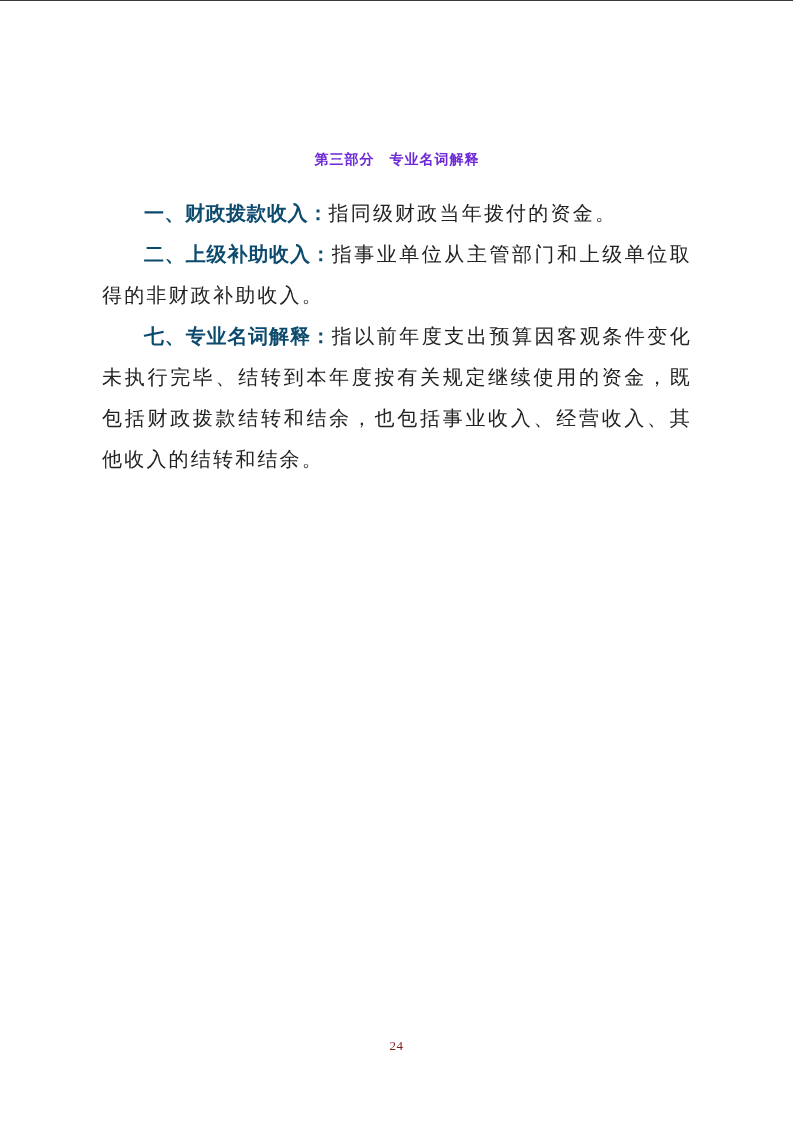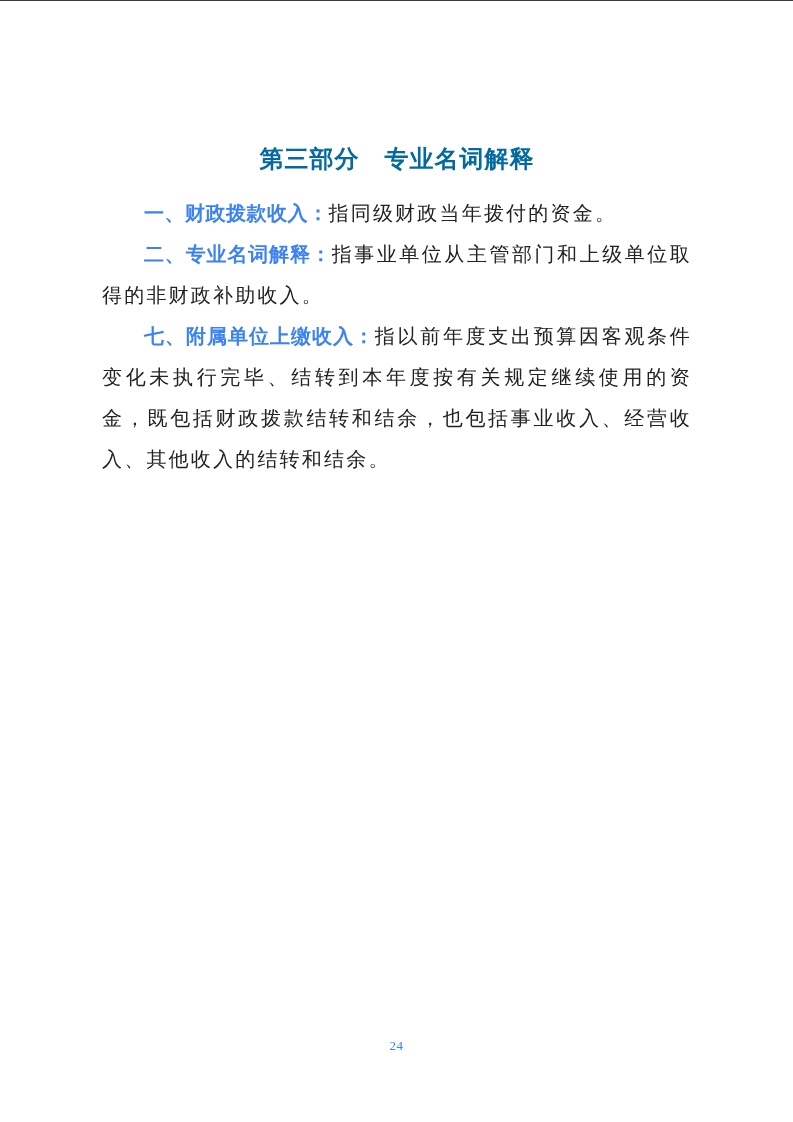--- a/index.html
+++ b/index.html
@@ -26,68 +26,68 @@
   }
   .content {
     position: absolute;
     left: 102px;
     top: 144px;
     width: 590px;
   }
   .title {
     margin: 0 0 19px 0;
     font-family: "Liberation Sans", sans-serif;
-    font-size: 24px;
+    font-size: 14px;
     font-weight: 700;
     line-height: 30px;
     text-align: center;
     letter-spacing: 1px;
-    color: #0369a1;
+    color: #6d28d9;
     white-space: pre;
   }
   .para {
     margin: 0;
     font-size: 20px;
     line-height: 41px;
     text-align: justify;
     text-indent: 42px;
     letter-spacing: 2.2px;
     color: #222222;
   }
   .term {
     font-weight: 700;
     letter-spacing: 0.5px;
-    color: #3b82f6;
+    color: #0c4a6e;
   }
   .page-number {
     position: absolute;
     left: 0;
     right: 0;
     top: 1038px;
     text-align: center;
     font-size: 13px;
     letter-spacing: 0.5px;
-    color: #3b82f6;
+    color: #7f1d1d;
   }
 </style>
 </head>
 <body>
 
 <div class="page">
   <div class="edge-line"></div>
 
   <div class="content">
     <h1 class="title">第三部分 专业名词解释</h1>
 
     <p class="para"><span class="term">一、财政拨款收入：</span><span class="def">指同级财政当年拨付的资金。</span></p>
 
-    <p class="para"><span class="term">二、专业名词解释：</span><span class="def">指事业单位从主管部门和上级单位取得的非财政补助收入。</span></p>
+    <p class="para"><span class="term">二、上级补助收入：</span><span class="def">指事业单位从主管部门和上级单位取得的非财政补助收入。</span></p>
 
 
 
 
 
-    <p class="para"><span class="term">七、附属单位上缴收入：</span><span class="def">指以前年度支出预算因客观条件变化未执行完毕、结转到本年度按有关规定继续使用的资金，既包括财政拨款结转和结余，也包括事业收入、经营收入、其他收入的结转和结余。</span></p>
+    <p class="para"><span class="term">七、专业名词解释：</span><span class="def">指以前年度支出预算因客观条件变化未执行完毕、结转到本年度按有关规定继续使用的资金，既包括财政拨款结转和结余，也包括事业收入、经营收入、其他收入的结转和结余。</span></p>
 
   </div>
 
   <div class="page-number">24</div>
 </div>
 
 </body></html>

